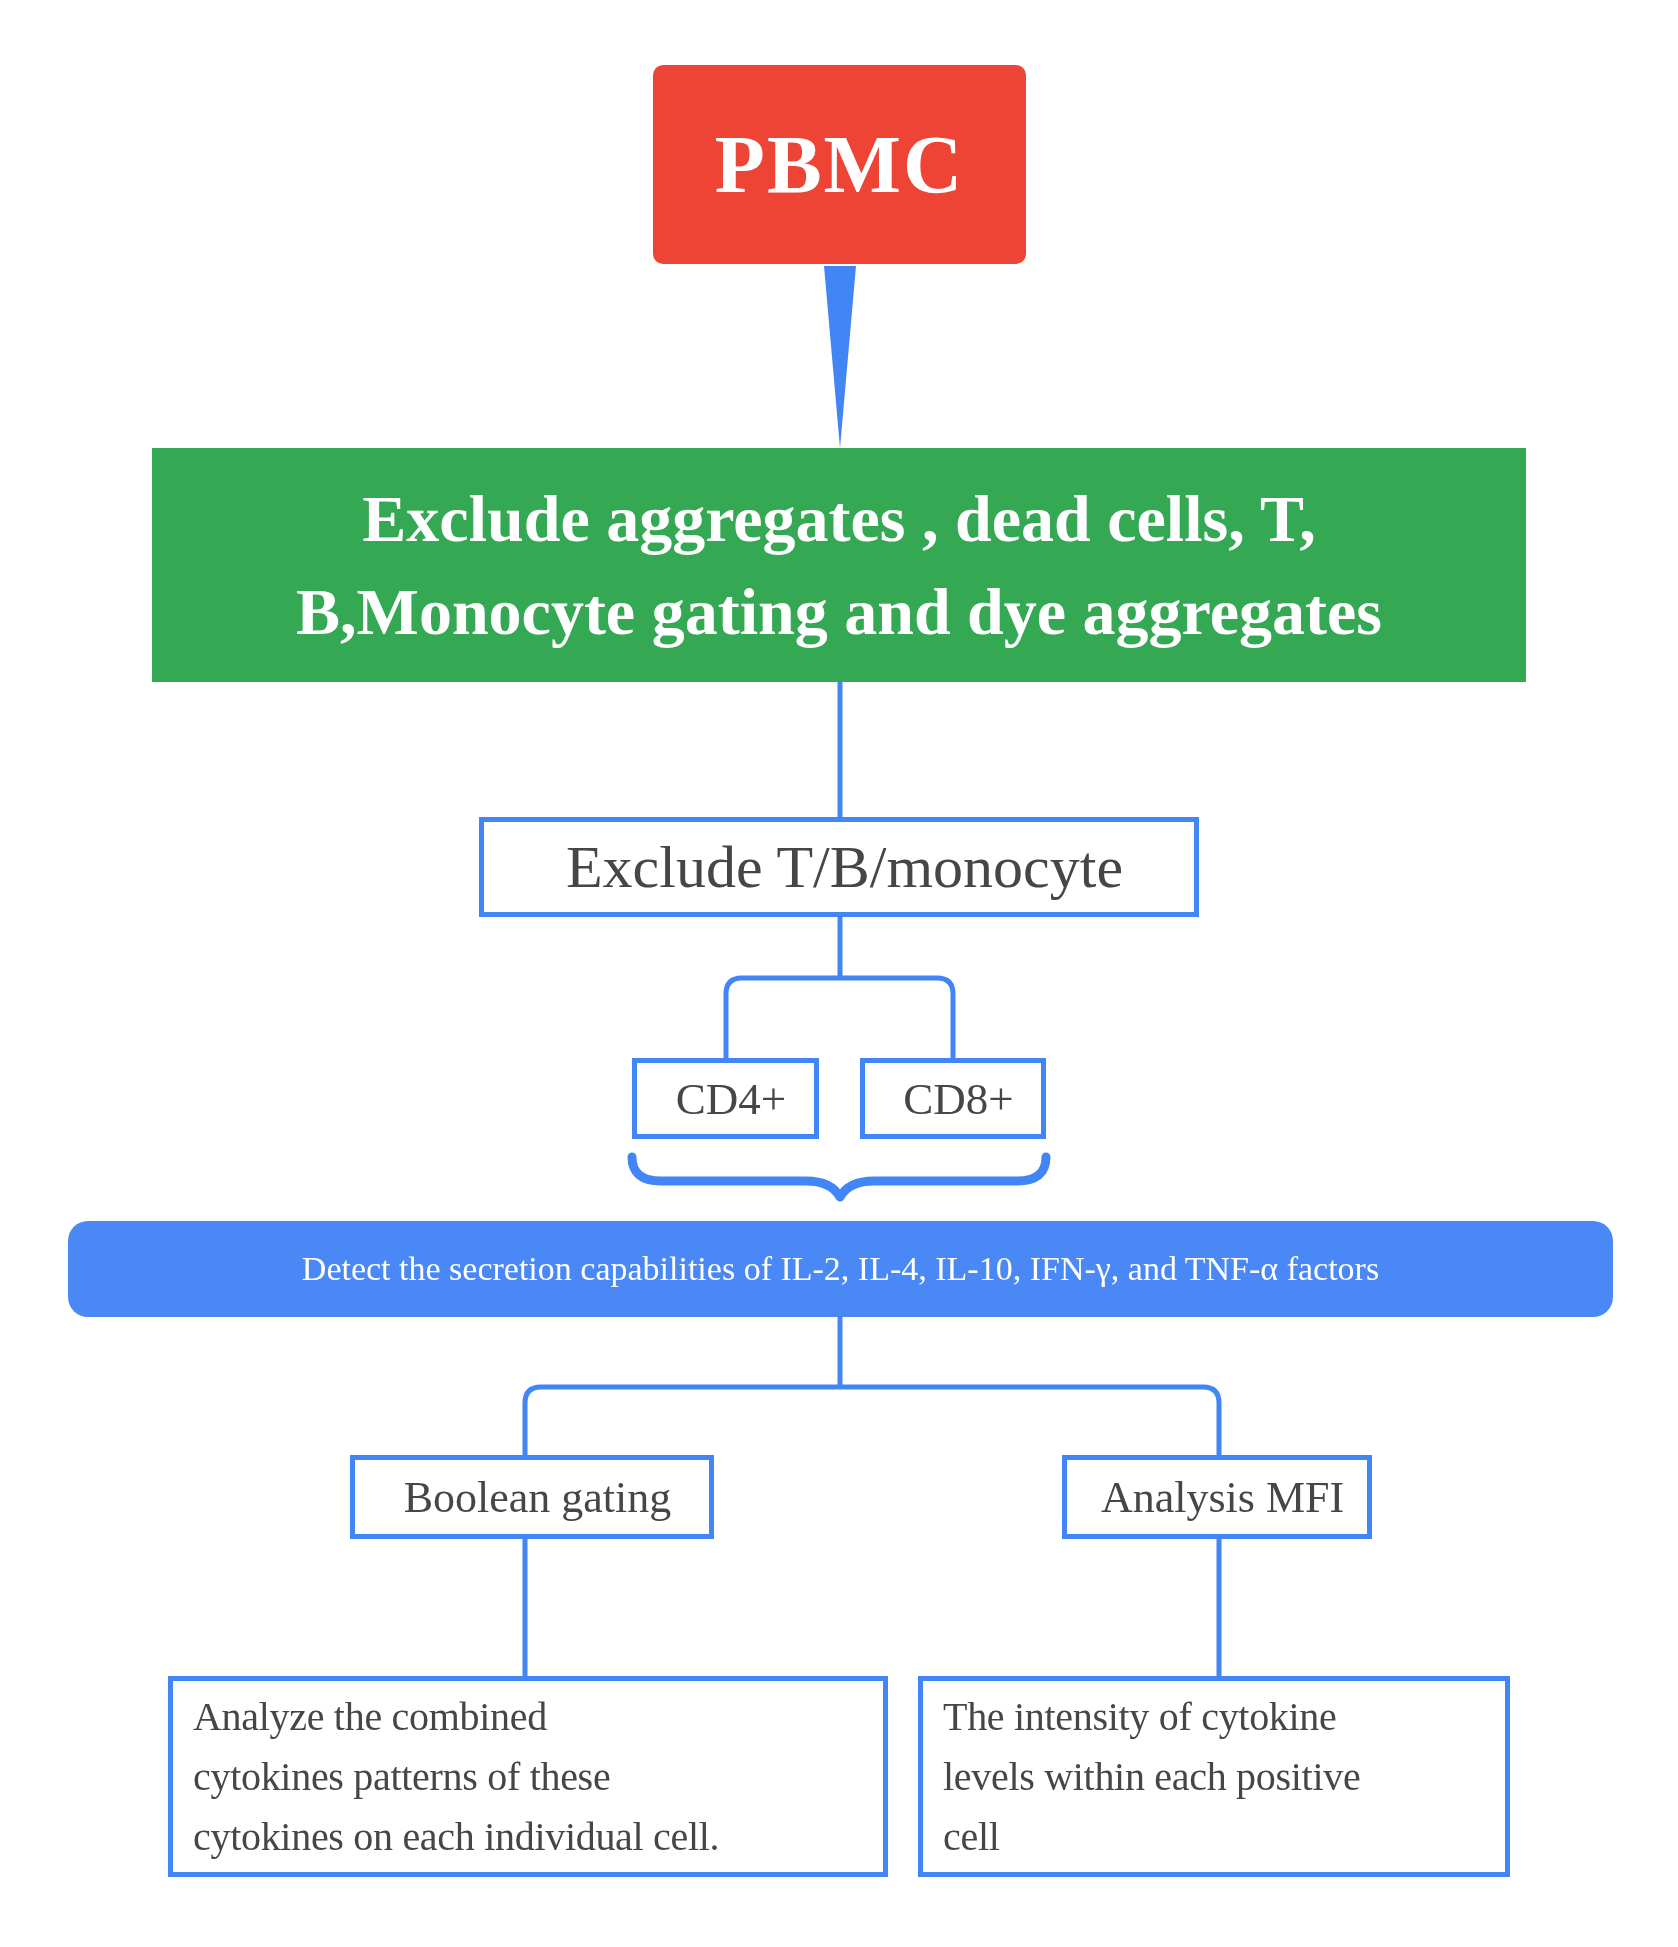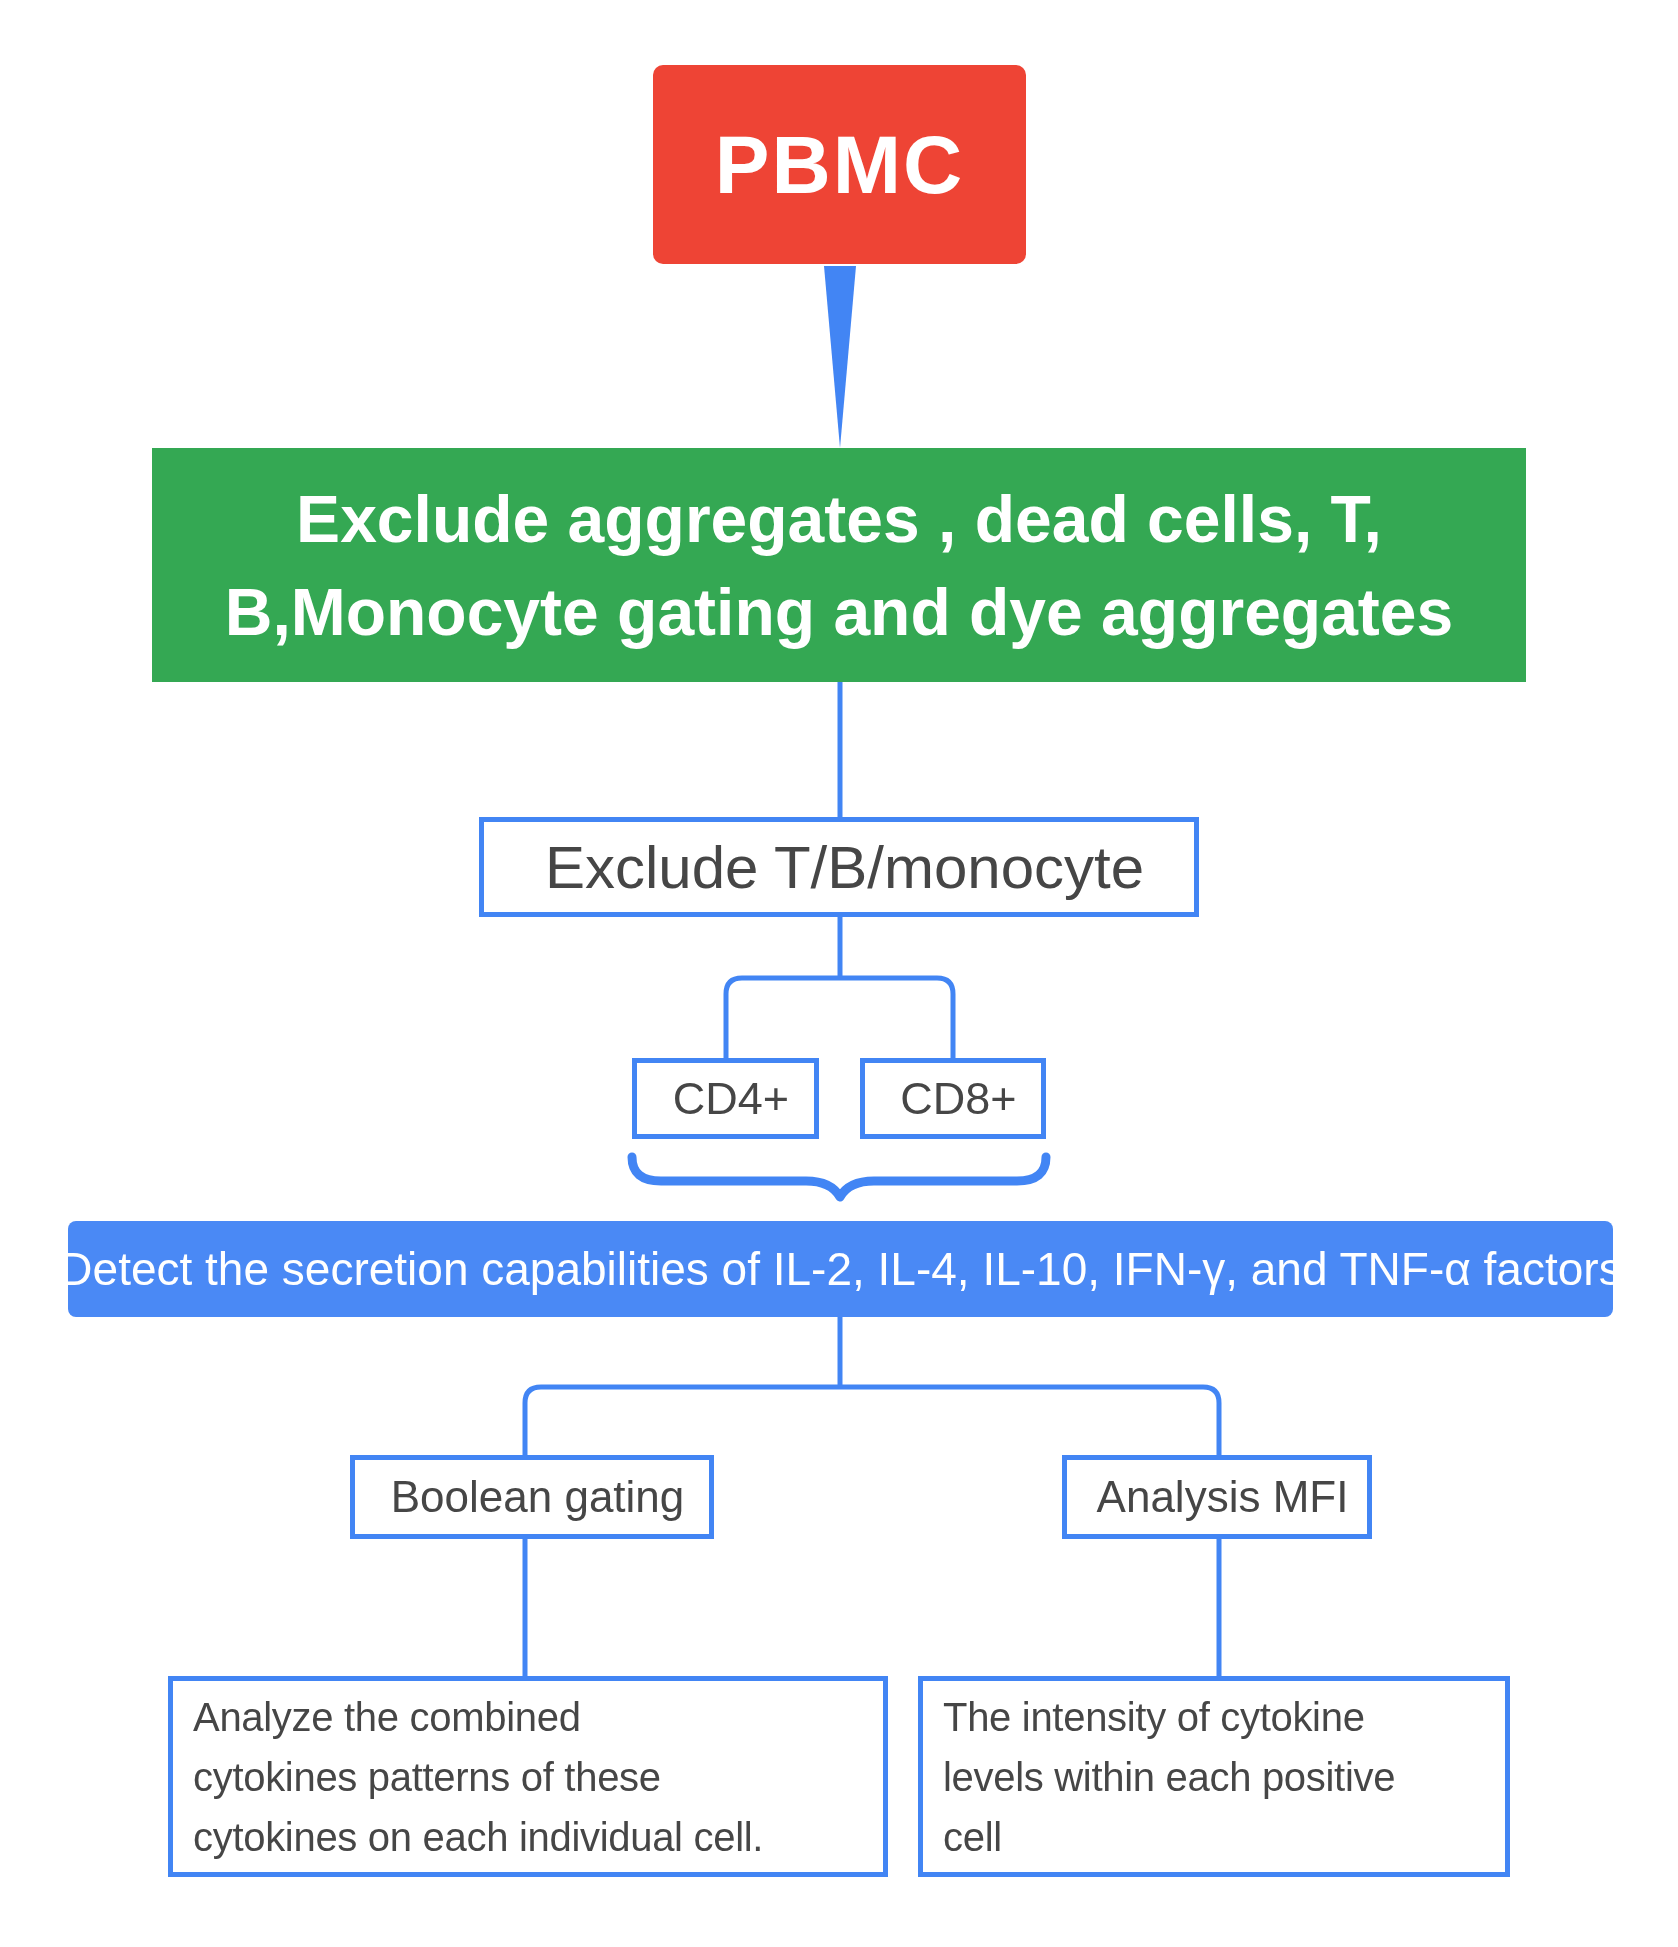--- a/index.html
+++ b/index.html
@@ -1,20 +1,20 @@
 <!DOCTYPE html>
 <html style="--red: #EE4435; --green: #34A853; --blue: #4285F4; --bar_blue: #4A89F5; --dark: #464646;"><head>
 <meta charset="utf-8">
 <style>
   html,body{margin:0;padding:0;background:#ffffff;}
   #canvas{
     position:relative;
     width:1678px;height:1947px;
     background:#ffffff;
-    font-family:Liberation Sans, sans-serif;
+    font-family:Liberation Serif, serif;
     overflow:hidden;
   }
   #connectors{position:absolute;left:0;top:0;width:1678px;height:1947px;pointer-events:none;}
   .stroke{fill:none;stroke:var(--blue);stroke-width:5px;}
   .brace{fill:none;stroke:var(--blue);stroke-width:9px;stroke-linecap:round;stroke-linejoin:round;}
   .arrowfill{fill:var(--blue);stroke:none;}
   .node{
     position:absolute;box-sizing:border-box;
     display:flex;flex-direction:column;align-items:center;justify-content:center;
     text-align:center;white-space:nowrap;
@@ -28,22 +28,22 @@
   .node-exclude-main{
     left:152px;top:448px;width:1374px;height:234px;
     background:var(--green);color:#ffffff;
     font-size:66px;font-weight:bold;line-height:86px;gap:7px;
   }
   .node-exclude-tbm{left:479px;top:817px;width:720px;height:100px;font-size:60px;}
   .node-cd4{left:632px;top:1058px;width:187px;height:81px;font-size:45px;text-align:right;}
   .node-cd8{left:860px;top:1058px;width:186px;height:81px;font-size:45px;}
   .node-detect{
     left:68px;top:1221px;width:1545px;height:96px;
-    background:var(--bar_blue);border-radius:8px;
-    color:#ffffff;font-size:46px;
+    background:var(--bar_blue);border-radius:20px;
+    color:#ffffff;font-size:34px;
   }
   .node-boolean{left:342px;top:1455px;width:364px;height:84px;font-size:44px;margin-left:8px;}
   .node-mfi{left:1062px;top:1455px;width:310px;height:84px;font-size:44px;}
   .desc{
     align-items:flex-start;justify-content:center;text-align:left;
     padding:0 20px;font-size:40px;line-height:60px;letter-spacing:-0.3px;
   }
   .node-boolean-desc{left:168px;top:1676px;width:720px;height:201px;}
   .node-mfi-desc{left:918px;top:1676px;width:592px;height:201px;}
 </style>

